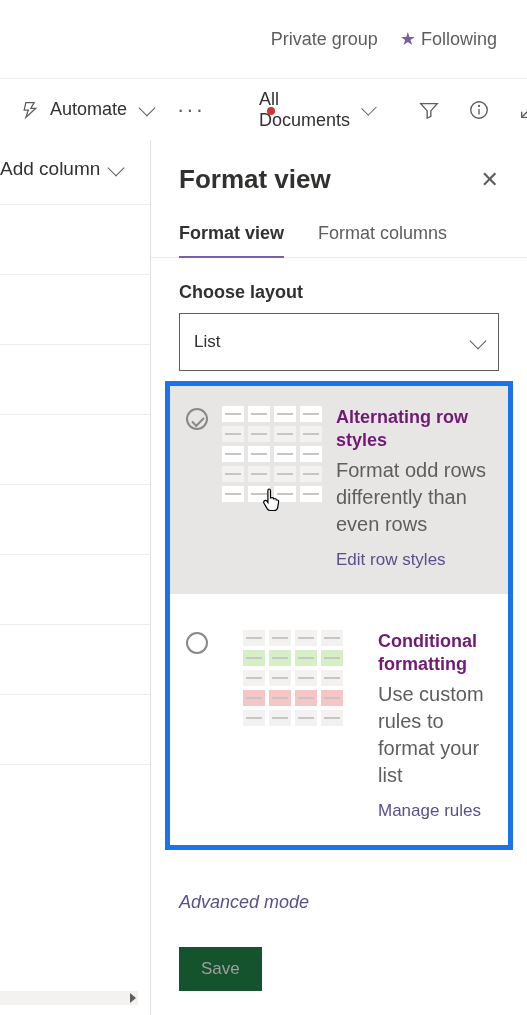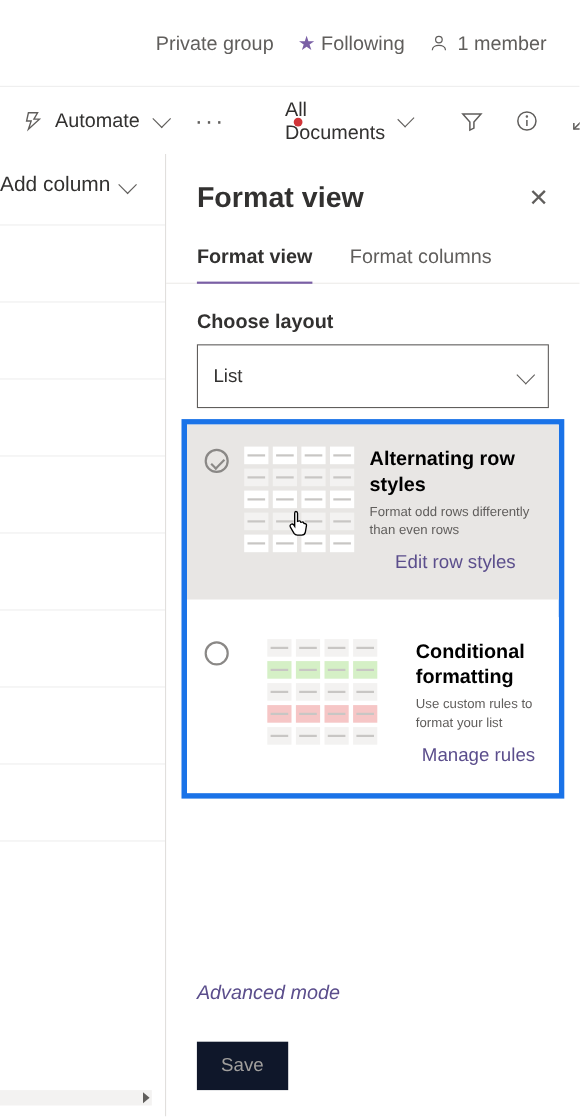--- a/index.html
+++ b/index.html
@@ -61,46 +61,39 @@
   .card-thumb .trow { height: 16px; display: flex; gap: 4px; }
   .card-thumb .tcell { flex: 1; background: #f3f2f1; position: relative; }
   .card-thumb .tcell::after { content: ""; position: absolute; left: 3px; right: 3px; top: 50%; height: 2px; background: #c8c6c4; transform: translateY(-50%); }
   .card-thumb.alt .trow:nth-child(odd) .tcell { background: #fff; }
   .card-thumb.cond .trow:nth-child(2) .tcell { background: #d5f0c6; }
   .card-thumb.cond .trow:nth-child(4) .tcell { background: #f6c6c6; }
   .cursor-hand { position: absolute; left: 50%; top: 50%; transform: translate(-50%, -2px); font-size: 22px; }
   .cursor-hand svg { width: 26px; height: 28px; fill: #fff; stroke: #000; stroke-width: 1.2; }
 
   .card-text { flex: 1; }
-  .card-title { font-size: 18px; font-weight: 600; color: #000000; margin-bottom: 6px; line-height: 1.25; }
-  .card-desc { font-size: 12px; color: #605e5c; line-height: 1.35; margin-bottom: 12px; }
-  .card-link { font-size: 17px; color: #5b4e8c; text-align: center; }
+  .card-title { font-size: 18px; font-weight: 600; color: #701a75; margin-bottom: 6px; line-height: 1.25; }
+  .card-desc { font-size: 20px; color: #605e5c; line-height: 1.35; margin-bottom: 12px; }
+  .card-link { font-size: 17px; color: #5b4e8c; }
 
   .adv-link { padding: 10px 28px 20px 28px; font-size: 18px; color: #5b4e8c; font-style: italic; }
 
   .panel-footer { padding: 14px 28px 24px 28px; display: flex; gap: 16px; border-top: 0; }
   .btn { height: 44px; padding: 0 22px; font-size: 17px; display: flex; align-items: center; justify-content: center; }
-  .btn-save { background: #0f172a; color: #a19f9d; }
+  .btn-save { background: #14532d; color: #a19f9d; }
   .btn-close { background: #fff; border: 1px solid #8a8886; color: #323130; }
 </style>
 </head>
 <body>
 
 <div class="top-header">
   <span>Private group</span>
   <span>
     <span class="star">★</span>
     <span>Following</span>
-  </span>
-  <span class="member">
-    <svg class="person-icon" viewBox="0 0 24 24">
-        <circle cx="12" cy="8" r="4"></circle>
-        <path d="M4 21c0-4 4-6 8-6s8 2 8 6"></path>
-      </svg>
-    <span>1 member</span>
   </span>
 </div>
 
 <div class="toolbar">
   <div class="tb-left">
     <svg class="tb-icon" viewBox="0 0 24 24">
         <path d="M7 3h10l-4 7h6L7 21l3-9H5z"></path>
       </svg>
     <span>Automate</span>
     <span class="chev"></span>

